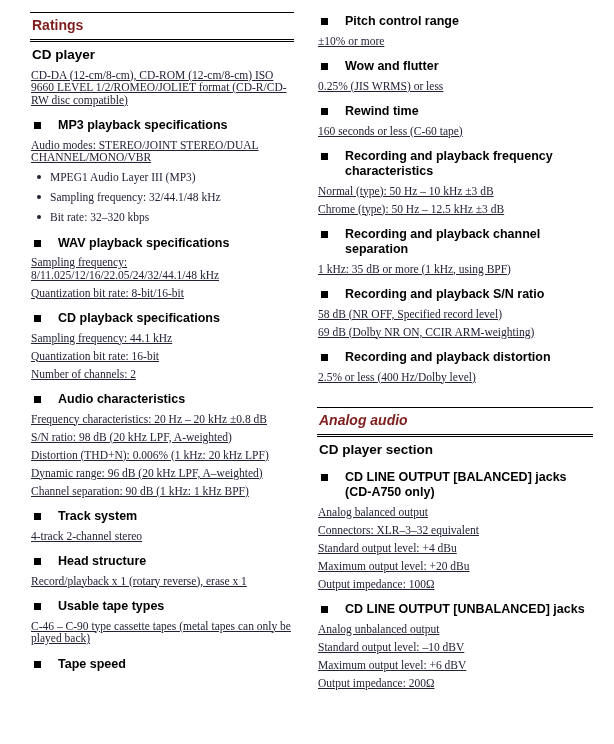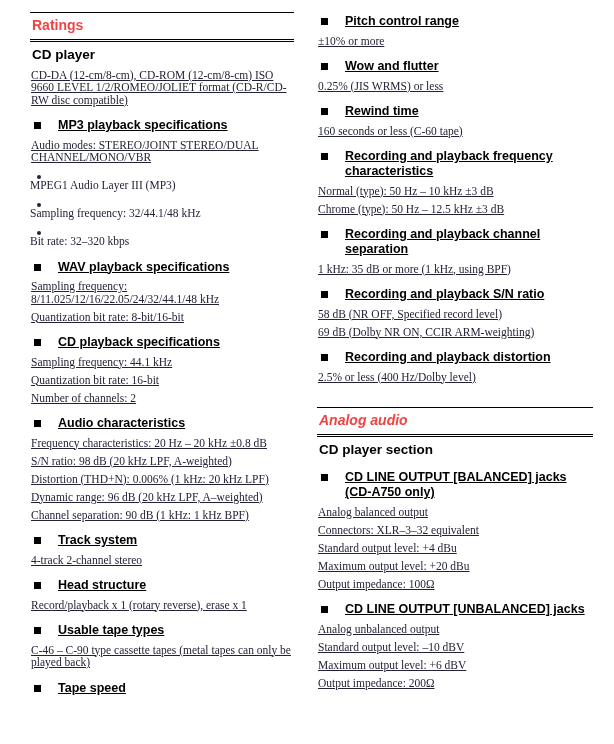--- a/index.html
+++ b/index.html
@@ -8,48 +8,48 @@
     width:614px; height:744px; overflow:hidden; position:relative;
     font-family:"Liberation Serif", serif;
   }
   .page { position:absolute; inset:0; background:#fff; }
   .col { position:absolute; top:12px; }
   .col-left  { left:30px;  width:264px; }
   .col-right { left:317px; width:276px; top:2px; }
 
   h1.major {
     font-family:"Liberation Sans", sans-serif; font-weight:bold;
-    font-size:14px; line-height:17px; color:#ef4444;
+    font-size:14px; line-height:17px; color:#7f1d1d;
     border-top:1.5px solid #000; border-bottom:1.5px solid #000;
     padding:4px 2px 5px 2px;
   }
   h1.major.gap-above { margin-top:24px;font-style:italic; }
   h2.sub {
     font-family:"Liberation Sans", sans-serif; font-weight:bold;
     font-size:13.5px; line-height:16px; color:#000;
     border-top:1.5px solid #000; padding:5px 2px 0 2px; margin-top:15px;
   }
   h1.major + h2.sub { margin-top:1px; }
 
-  .spec-head { display:flex; align-items:flex-start; margin-top:12px;text-decoration:underline; }
+  .spec-head { display:flex; align-items:flex-start; margin-top:12px; }
   .sq {
     width:7px; height:7px; background:#000; flex:none;
     margin:4px 0 0 4px;
   }
   .spec-title {
     margin-left:17px;
     font-family:"Liberation Sans", sans-serif; font-weight:bold;
     font-size:12.5px; line-height:15px; color:#000;
   }
   .para {
     margin:5.5px 0 0 1px;
     font-size:11.5px; line-height:12.5px; color:#232338;text-decoration:underline;
   }
   ul.blist { list-style:none; margin-top:4px; }
-  ul.blist li { display:flex; margin-top:7.5px; font-size:11.5px; line-height:12.5px; color:#232338;flex-direction:column; }
+  ul.blist li { display:flex; margin-top:7.5px; font-size:11.5px; line-height:12.5px; color:#232338; }
   .dot { width:4px; height:4px; border-radius:50%; background:#232338; flex:none; margin:4px 9px 0 7px; }
 </style>
 </head>
 <body>
 
 <div class="page">
 
   <div class="col col-left">
 
     <h1 class="major">Ratings</h1>

